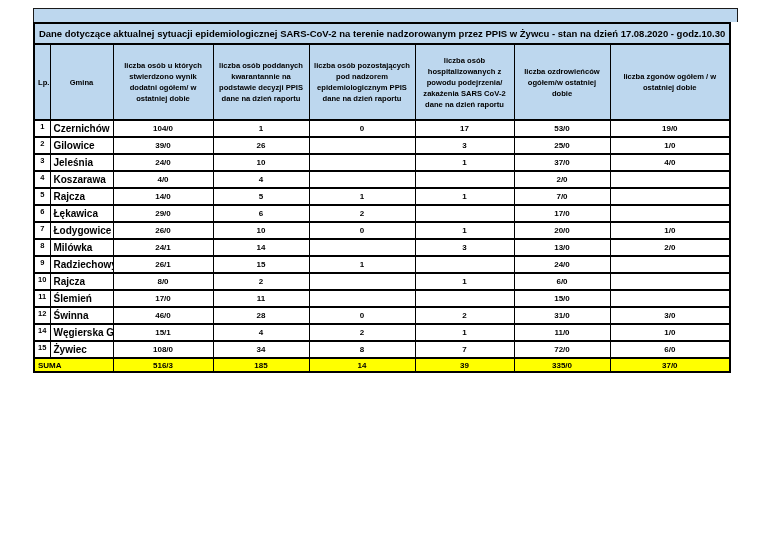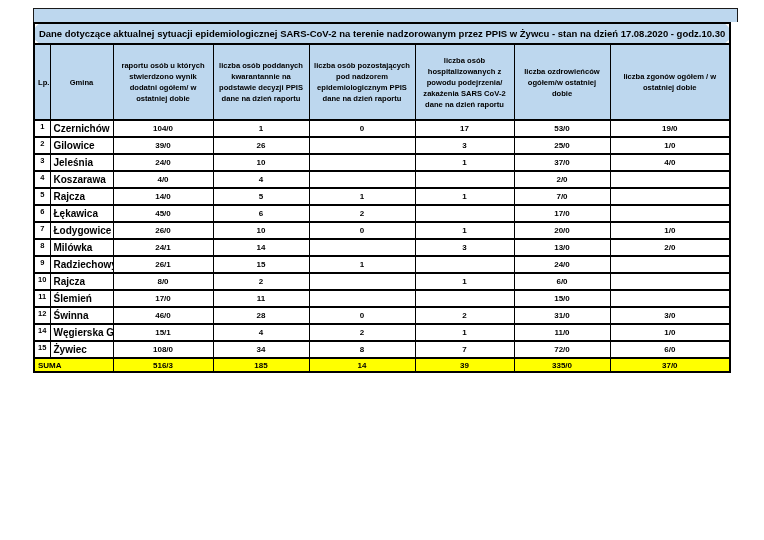--- a/index.html
+++ b/index.html
@@ -32,21 +32,20 @@
     padding:0;color:var(--text);
     font-weight:bold;
     overflow:hidden;
   }
   .title-cell{
     background:var(--header-bg);
     height:19px;
     text-align:center;vertical-align:middle;
     font-size:9.5px;letter-spacing:0px;
     white-space:nowrap;
-    border-radius:9px;
   }
   th.colhead{
     background:var(--header-bg);
     height:70px;
     font-size:7.6px;line-height:1.45;
     text-align:center;vertical-align:middle;
     padding:2px 3px;
   }
   tr.data-row td{height:14px;}
   td.lp{
@@ -83,21 +82,21 @@
       <col style="width:96px">
       <col style="width:120px">
   </colgroup>
   <tbody>
     <tr>
       <td class="title-cell" colspan="8">Dane dotyczące aktualnej sytuacji epidemiologicznej SARS-CoV-2 na terenie nadzorowanym przez PPIS w Żywcu - stan na dzień 17.08.2020  - godz.10.30</td>
     </tr>
     <tr>
       <th class="colhead">Lp.</th>
       <th class="colhead">Gmina</th>
-      <th class="colhead">raportu osób u których stwierdzono wynik dodatni ogółem/ w ostatniej dobie</th>
+      <th class="colhead">liczba osób u których stwierdzono wynik dodatni ogółem/ w ostatniej dobie</th>
       <th class="colhead">liczba osób poddanych kwarantannie na podstawie decyzji PPIS dane na dzień raportu</th>
       <th class="colhead">liczba osób pozostających pod nadzorem epidemiologicznym PPIS dane na dzień raportu</th>
       <th class="colhead">liczba osób hospitalizowanych z powodu podejrzenia/ zakażenia SARS CoV-2 dane na dzień raportu</th>
       <th class="colhead">liczba ozdrowieńców ogółem/w ostatniej dobie</th>
       <th class="colhead">liczba zgonów ogółem / w ostatniej dobie</th>
     </tr>
 
     <tr class="data-row">
     <td class="lp">1</td>
     <td class="gmina">Czernichów</td>
@@ -144,21 +143,21 @@
     <td class="num">14/0</td>
     <td class="num">5</td>
     <td class="num">1</td>
     <td class="num">1</td>
     <td class="num">7/0</td>
     <td class="num"></td>
   </tr>
       <tr class="data-row">
     <td class="lp">6</td>
     <td class="gmina">Łękawica</td>
-    <td class="num">45/0</td>
+    <td class="num">29/0</td>
     <td class="num">6</td>
     <td class="num">2</td>
     <td class="num"></td>
     <td class="num">17/0</td>
     <td class="num"></td>
   </tr>
       <tr class="data-row">
     <td class="lp">7</td>
     <td class="gmina">Łodygowice</td>
     <td class="num">26/0</td>

